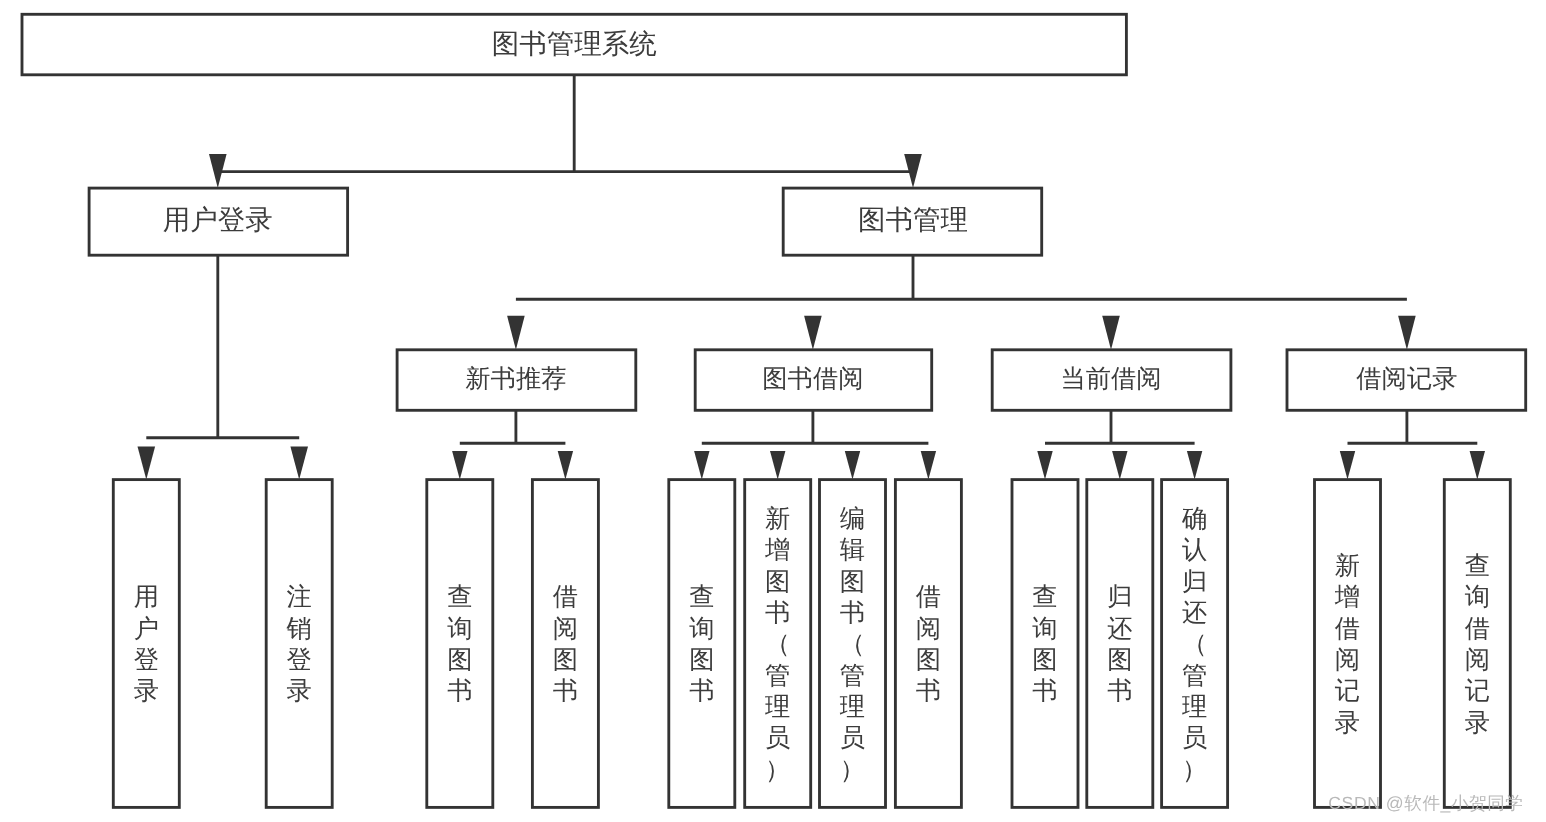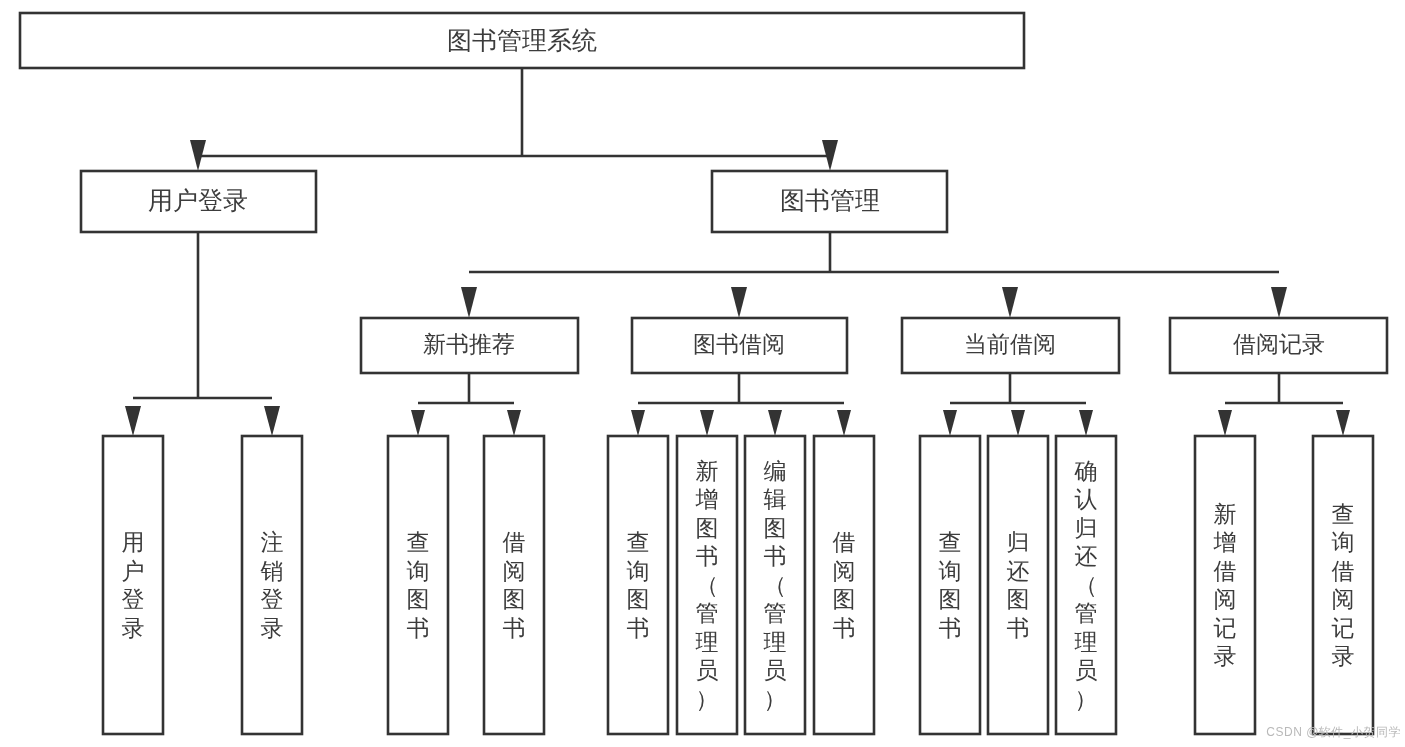--- a/index.html
+++ b/index.html
@@ -44,24 +44,24 @@
     stroke: #333333;
     stroke-width: 2.6;
     fill: none;
   }
   .arrow-head {
     fill: #333333;
     stroke: none;
   }
   .watermark {
     position: absolute;
-    right: 4px;
+    right: 20px;
     bottom: 6px;
     font-family: "Liberation Sans", "DejaVu Sans", sans-serif;
-    font-size: 12px;
+    font-size: 16px;
     color: #b9b9b9;
     white-space: nowrap;
     letter-spacing: 0.5px;
     user-select: none;
   }
 </style>
 </head>
 <body>
 
 <svg id="diagram" viewBox="0 0 1405 747">

